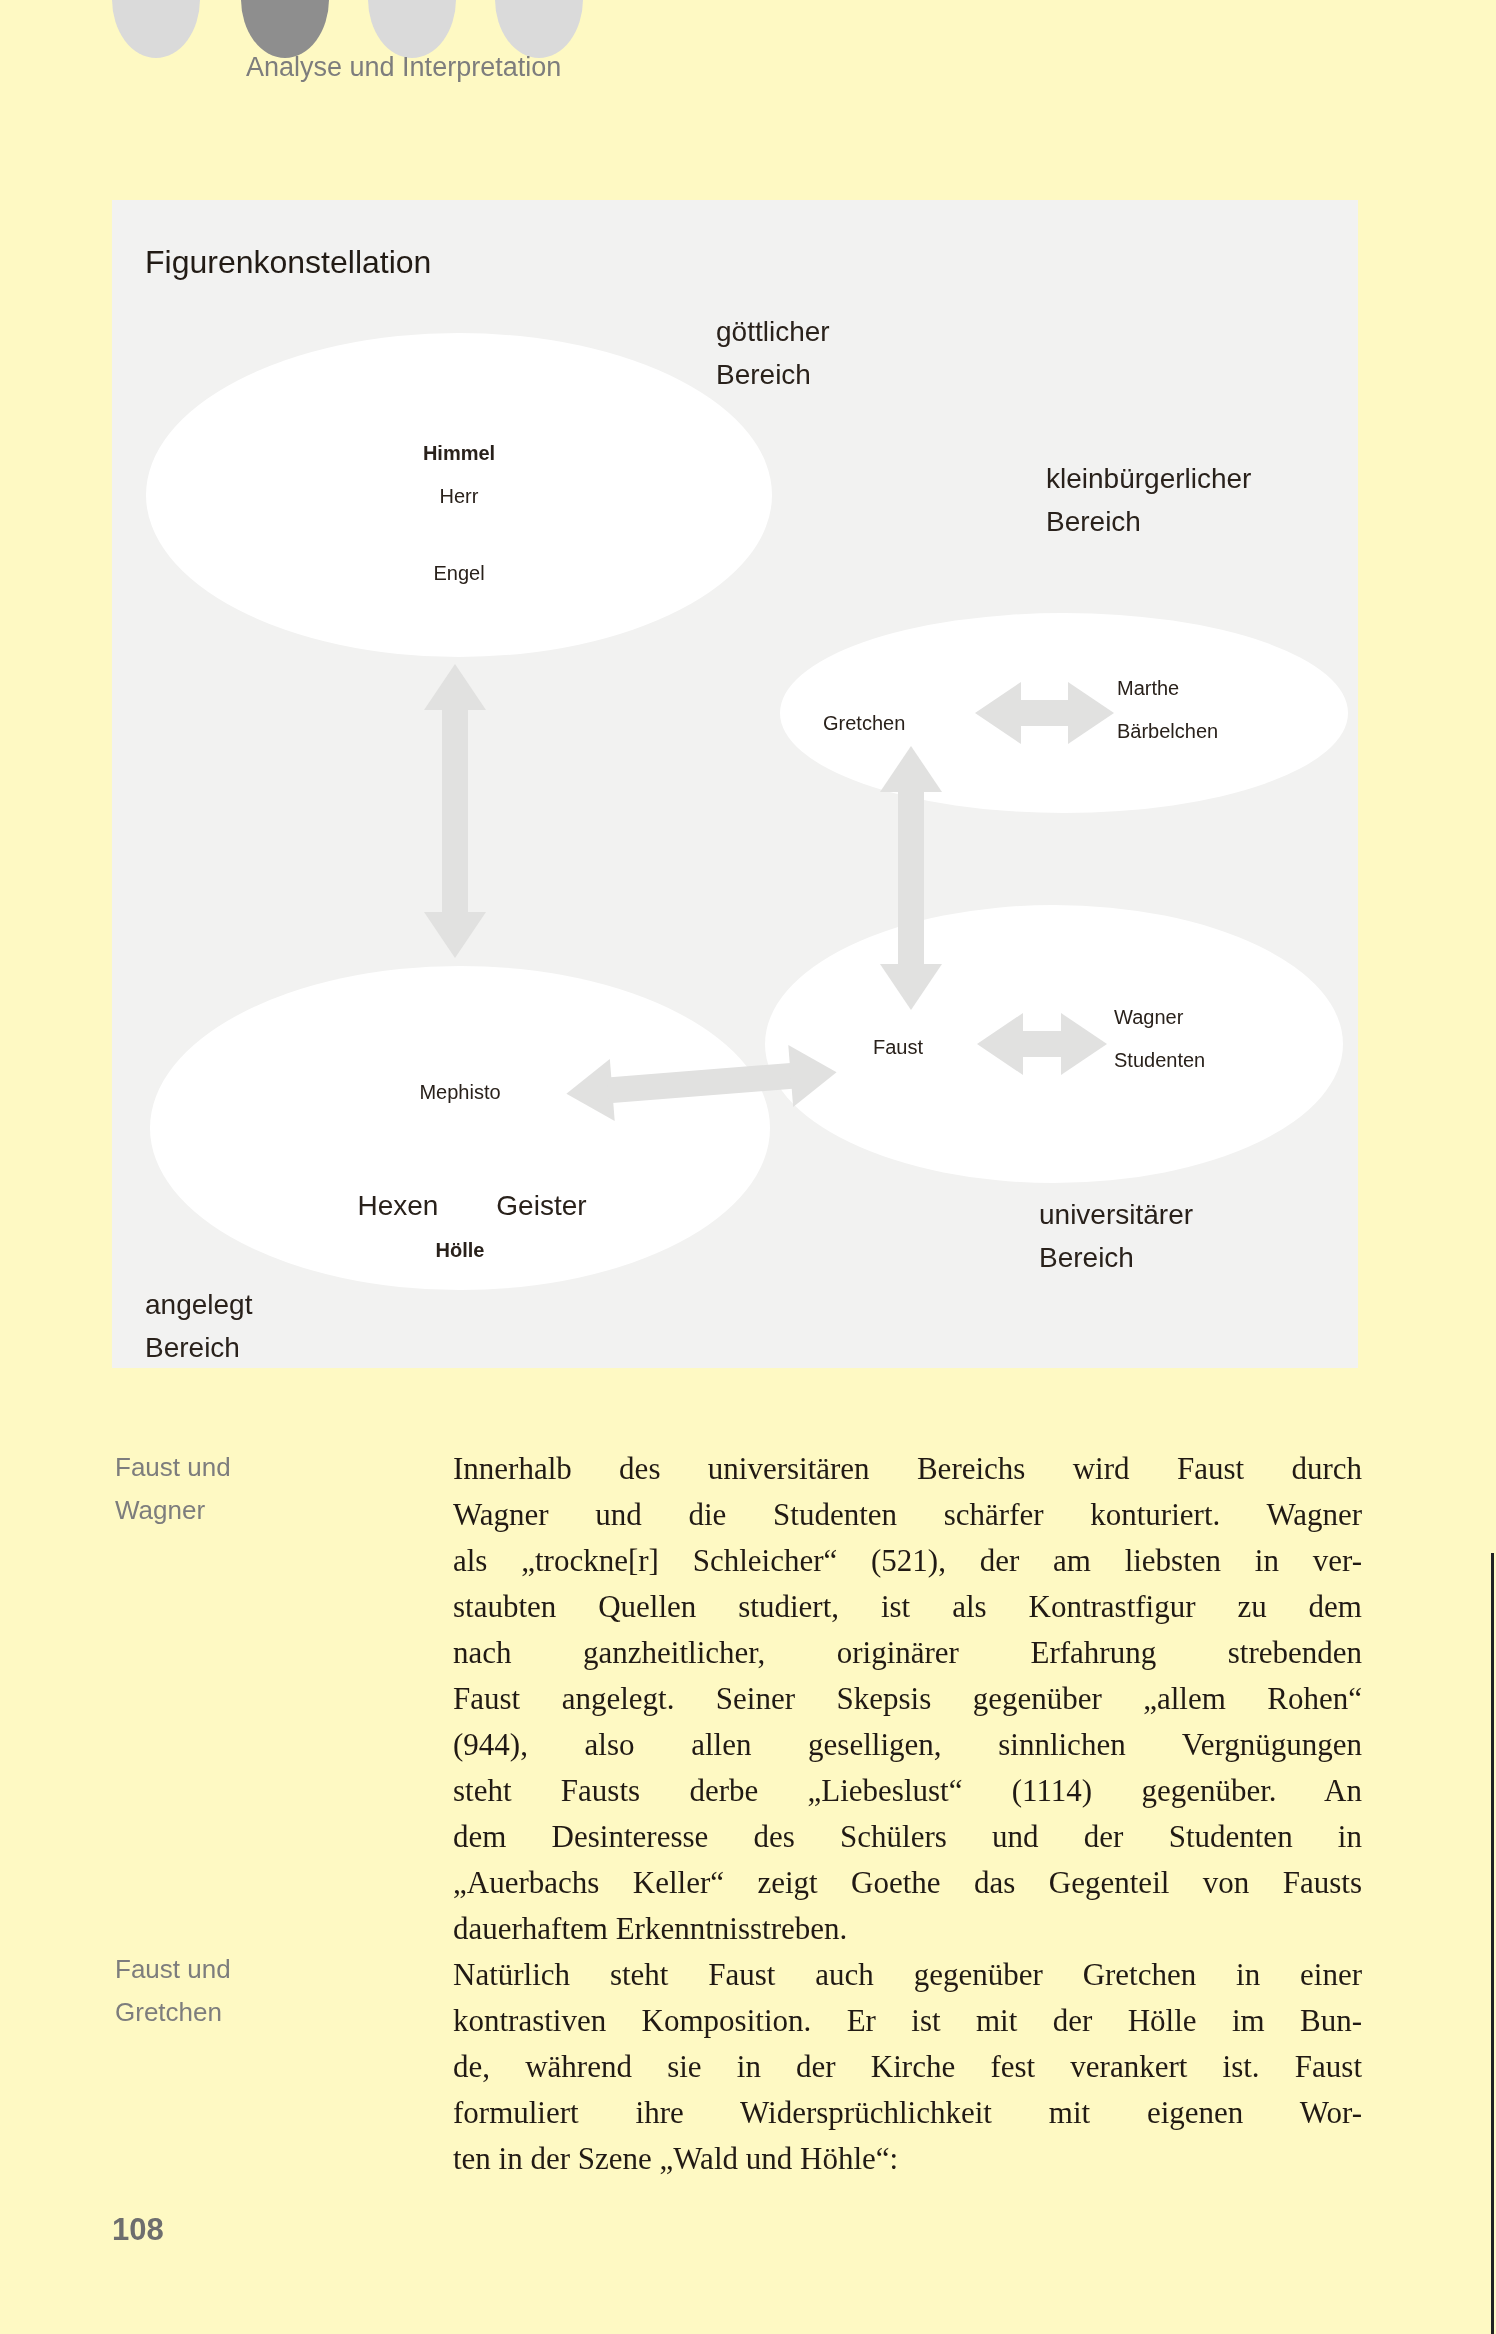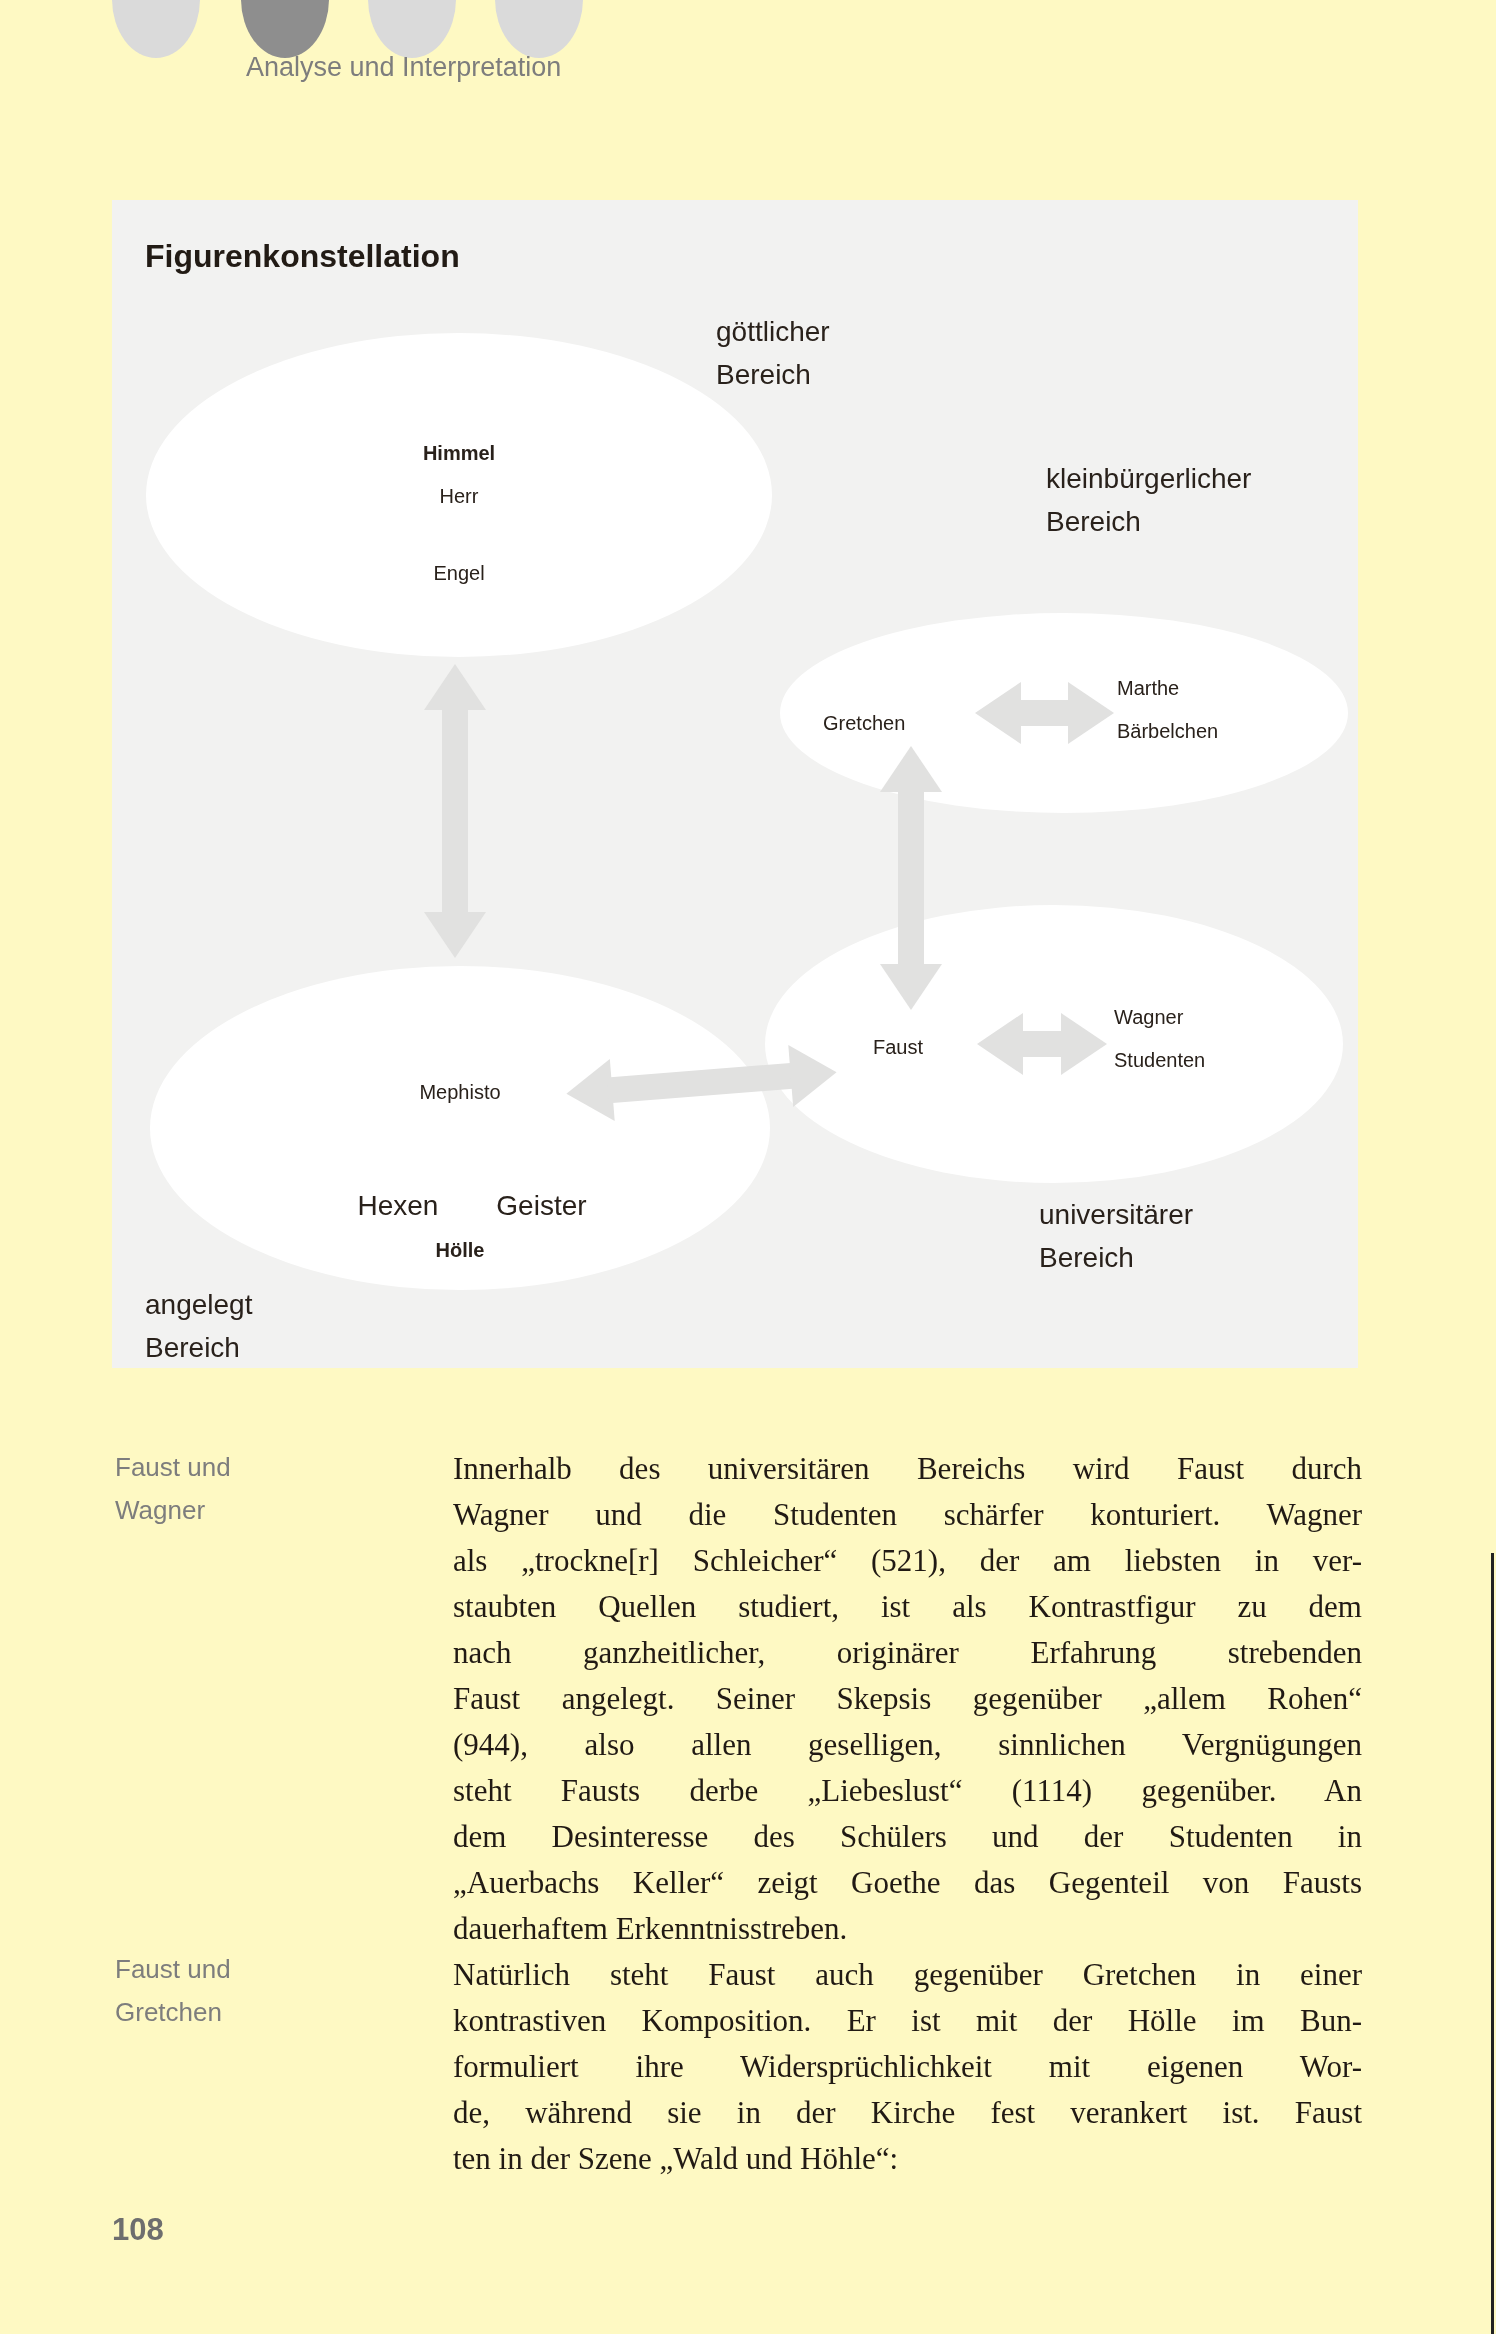--- a/index.html
+++ b/index.html
@@ -14,21 +14,21 @@
   .page{position:relative;width:1496px;height:2334px;background:#fef9c3;overflow:hidden;}
 
   
   .dot{position:absolute;top:-60px;width:88px;height:118px;border-radius:50%;background:#dadada;}
   .dot.dark{background:#8e8e8e;}
 
   .header-label{position:absolute;left:246px;top:52px;font-size:27px;color:var(--gray);}
 
   
   .panel{position:absolute;left:112px;top:200px;width:1246px;height:1168px;background:var(--panel);}
-  .panel-title{position:absolute;left:145px;top:238px;font-size:32px;font-weight:bold;color:#221b15;}
+  .panel-title{position:absolute;left:145px;top:244px;font-size:32px;font-weight:normal;color:#221b15;}
 
   .region-label{position:absolute;font-size:28px;color:var(--ink);}
   .region-label div{height:43px;line-height:43px;}
 
   .ellipse{position:absolute;border-radius:50%;background:#ffffff;}
 
   .node{position:absolute;font-size:20px;line-height:34px;color:var(--ink);white-space:nowrap;}
   .node.centered{text-align:center;white-space:nowrap;}
   .node.bold{font-weight:bold;}
   .pair-row{position:absolute;display:flex;justify-content:center;gap:58px;font-size:28px;color:var(--ink);}
@@ -159,22 +159,22 @@
     <div class="line">staubten Quellen studiert, ist als Kontrastfigur zu dem</div>
     <div class="line">nach ganzheitlicher, originärer Erfahrung strebenden</div>
     <div class="line">Faust angelegt. Seiner Skepsis gegenüber „allem Rohen“</div>
     <div class="line">(944), also allen geselligen, sinnlichen Vergnügungen</div>
     <div class="line">steht Fausts derbe „Liebeslust“ (1114) gegenüber. An</div>
     <div class="line">dem Desinteresse des Schülers und der Studenten in</div>
     <div class="line">„Auerbachs Keller“ zeigt Goethe das Gegenteil von Fausts</div>
     <div class="line par-last">dauerhaftem Erkenntnisstreben.</div>
     <div class="line">Natürlich steht Faust auch gegenüber Gretchen in einer</div>
     <div class="line">kontrastiven Komposition. Er ist mit der Hölle im Bun-</div>
+    <div class="line">de, während sie in der Kirche fest verankert ist. Faust</div>
     <div class="line">formuliert ihre Widersprüchlichkeit mit eigenen Wor-</div>
-    <div class="line">de, während sie in der Kirche fest verankert ist. Faust</div>
     <div class="line par-last">ten in der Szene „Wald und Höhle“:</div>
   </div>
 
   <div class="page-number">108</div>
 
   <div class="edge-rule"></div>
 
 </div>
 
 </body></html>

